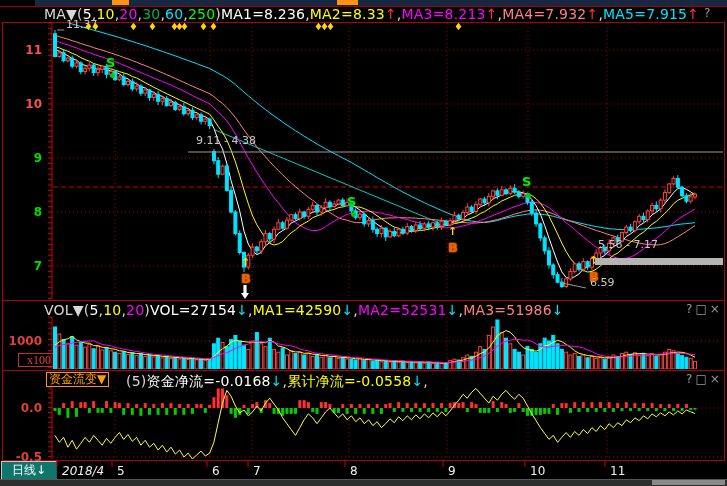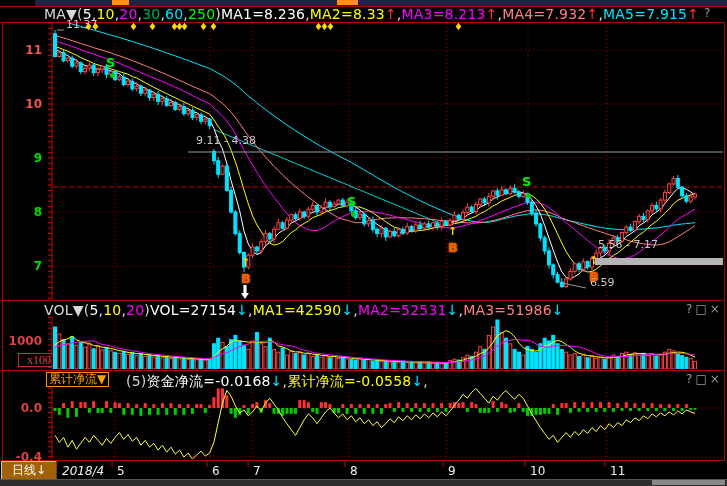--- a/index.html
+++ b/index.html
@@ -12,21 +12,21 @@
        letter-spacing:0.2px;color:#d8d8d8;}
   .hdr span{display:inline-block;}
   .drop{color:#d8d8d8;cursor:pointer;}
   .help{position:absolute;color:#9a9a9a;font-size:12px;cursor:pointer;}
   .wctl{position:absolute;color:#9a9a9a;font-size:12px;cursor:pointer;letter-spacing:3px;}
   .flowbox{position:absolute;left:46px;border:1px solid #ff9018;color:#ffa000;
            font-size:12px;padding:0 2px;height:13px;line-height:13px;cursor:pointer;}
   .pane{position:absolute;left:2px;width:723px;border:1px solid #b00000;box-sizing:border-box;}
   .axlbl{position:absolute;font-size:12px;font-weight:bold;text-align:right;width:40px;}
   .mlabel{position:absolute;top:464px;color:#f0f0f0;font-size:12px;}
-  .period-btn{position:absolute;left:1px;top:461px;width:54px;height:17px;background:#a16207;
+  .period-btn{position:absolute;left:1px;top:461px;width:54px;height:17px;background:#0f766e;
       border-top:1px solid #c8c8c8;border-left:1px solid #c8c8c8;border-right:1px solid #4a4a4a;
       border-bottom:1px solid #4a4a4a;color:#fff;font-size:12px;text-align:center;line-height:16px;cursor:pointer;}
   .bottombar{position:absolute;left:0;top:479px;width:727px;height:7px;background:#2e2e2e;border-top:1px solid #555;}
   .thumb{position:absolute;left:652px;top:480px;width:73px;height:5px;background:#8a8a8a;cursor:pointer;}
   .volunit{position:absolute;left:18px;top:353px;border:1px solid #c03030;color:#e04040;
            font-size:12px;padding:0 8px;line-height:12px;font-family:Liberation Serif, serif;}
   svg{position:absolute;left:0;top:0;}
   .ann{position:absolute;color:#c8c8c8;font-size:11px;white-space:nowrap;}
   .mk{position:absolute;font-weight:bold;font-size:13px;line-height:13px;}
 </style>
@@ -49,21 +49,21 @@
   <div class="pane" style="top:300px;height:71px;"></div>
   <div class="pane" style="top:370px;height:91px;"></div>
 
   <div class="hdr" style="top:302px;">
     <span class="drop">VOL▼</span><span><span style="color: rgb(216, 216, 216);"> (</span><span style="color: rgb(255, 255, 255);">5</span><span style="color: rgb(216, 216, 216);">,</span><span style="color: rgb(255, 255, 0);">10</span><span style="color: rgb(216, 216, 216);">,</span><span style="color: rgb(255, 0, 255);">20</span><span style="color: rgb(216, 216, 216);">)  </span><span style="color: rgb(255, 255, 255);">VOL=27154</span><span style="color: rgb(0, 229, 255);"> ↓</span><span style="color: rgb(216, 216, 216);"> ,</span><span style="color: rgb(255, 255, 0);">MA1=42590</span><span style="color: rgb(0, 229, 255);"> ↓</span><span style="color: rgb(216, 216, 216);"> ,</span><span style="color: rgb(255, 0, 255);">MA2=52531</span><span style="color: rgb(0, 229, 255);"> ↓</span><span style="color: rgb(216, 216, 216);"> ,</span><span style="color: rgb(255, 128, 128);">MA3=51986</span><span style="color: rgb(0, 229, 255);"> ↓</span></span>
   </div>
   <div class="wctl" style="left:686px;top:302px;">
     <span>?</span><span>□</span><span>×</span>
   </div>
 
-  <div class="flowbox" style="top:372px;">累计净流▼</div>
+  <div class="flowbox" style="top:372px;">资金流变▼</div>
   <div class="hdr" style="left:126px;top:373px;"><span style="color: rgb(216, 216, 216);"> (5)  </span><span style="color: rgb(255, 255, 255);">资金净流=-0.0168</span><span style="color: rgb(0, 229, 255);"> ↓</span><span style="color: rgb(216, 216, 216);"> ,</span><span style="color: rgb(255, 255, 0);">累计净流=-0.0558</span><span style="color: rgb(0, 229, 255);"> ↓</span><span style="color: rgb(216, 216, 216);"> ,</span></div>
   <div class="wctl" style="left:686px;top:372px;">
     <span>?</span><span>□</span><span>×</span>
   </div>
 
   <div class="volunit">x100</div>
 
   <div class="period-btn">
     <span>日线</span><span>↓</span>
   </div>
@@ -830,21 +830,21 @@
       </g>
     </svg>
   <div id="labels">
       <div class="axlbl" style="left:2px;top:43px;color:#ff5050">11</div>
       <div class="axlbl" style="left:2px;top:97px;color:#ff5050">10</div>
       <div class="axlbl" style="left:2px;top:151px;color:#00dd00">9</div>
       <div class="axlbl" style="left:2px;top:205px;color:#00dd00">8</div>
       <div class="axlbl" style="left:2px;top:259px;color:#00dd00">7</div>
       <div class="axlbl" style="left:2px;top:334px;color:#e04040">1000</div>
       <div class="axlbl" style="left:2px;top:401px;color:#e04040">0.0</div>
-      <div class="axlbl" style="left:2px;top:450px;color:#e04040">-0.4</div>
+      <div class="axlbl" style="left:2px;top:450px;color:#e04040">-0.5</div>
       <div class="mlabel" style="left:62px;font-style:italic;">2018/4</div>
       <div class="mlabel" style="left:117px;">5</div>
       <div class="mlabel" style="left:212px;">6</div>
       <div class="mlabel" style="left:253px;">7</div>
       <div class="mlabel" style="left:350px;">8</div>
       <div class="mlabel" style="left:448px;">9</div>
       <div class="mlabel" style="left:530px;">10</div>
       <div class="mlabel" style="left:610px;">11</div>
       <div class="ann" style="left:66px;top:18px;">11.37</div>
       <div class="ann" style="left:196px;top:134px;">9.11 - 4.38</div>

